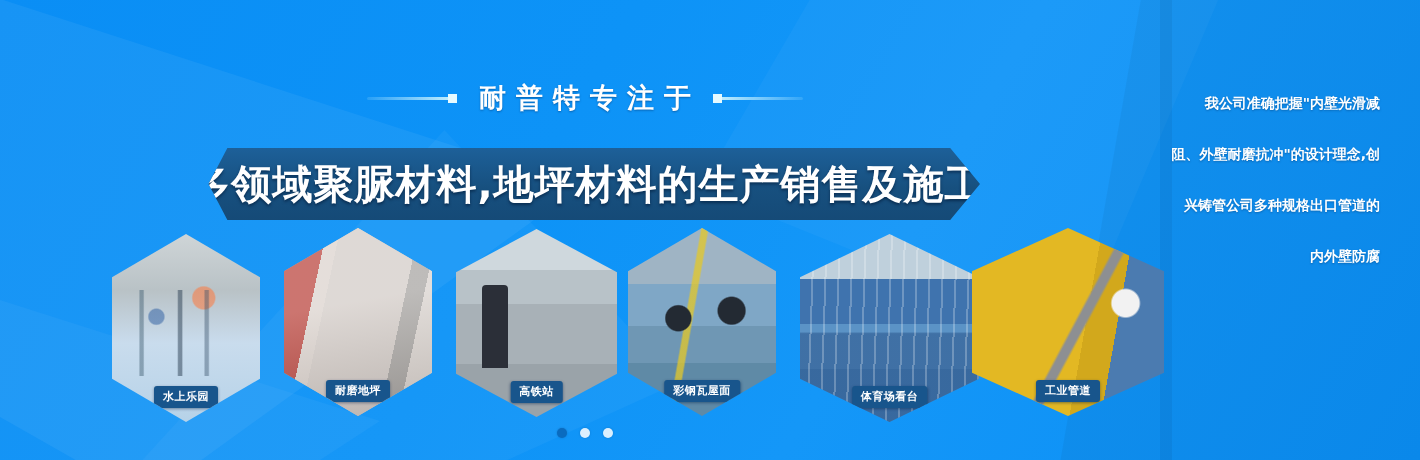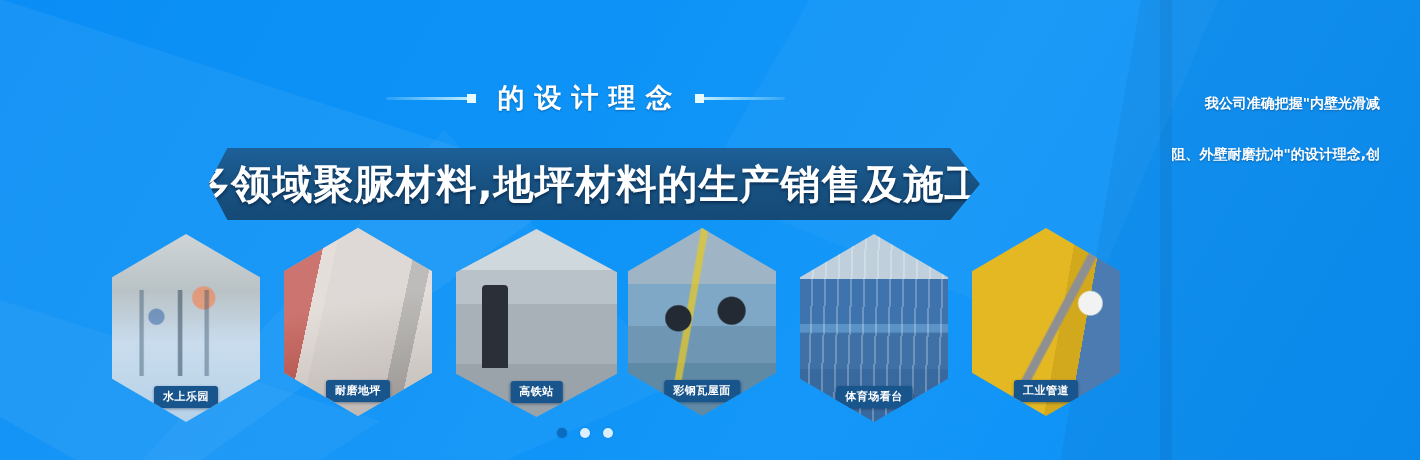--- a/index.html
+++ b/index.html
@@ -278,21 +278,21 @@
   <div class="bg-shape bg-b"></div>
   <div class="bg-shape bg-e"></div>
   <div class="bg-shape bg-f"></div>
   <div class="bg-shape bg-c"></div>
   <div class="bg-shape bg-d"></div>
 
   <div id="kicker">
     <span class="rule left">
       <span class="dot"></span>
     </span>
-    <span id="kicker-text">的设计理念</span>
+    <span id="kicker-text">耐普特专注于</span>
     <span class="rule right">
       <span class="dot"></span>
     </span>
   </div>
 
   <div id="headline-banner">
     <span id="headline-text">多领域聚脲材料,地坪材料的生产销售及施工</span>
   </div>
 
   <div id="hex-row">
@@ -310,35 +310,37 @@
     <div class="hex" style="left:344px; top:1px;padding-left:13px;">
       <div class="photo ph-railway"></div>
       <span class="caption">高铁站</span>
     </div>
 
     <div class="hex" style="left:516px; top:0px;text-decoration:underline;">
       <div class="photo ph-roof"></div>
       <span class="caption">彩钢瓦屋面</span>
     </div>
 
-    <div class="hex" style="left:688px; top:6px;">
+    <div class="hex" style="left:688px; top:6px;padding-left:31px;">
       <div class="photo ph-stadium"></div>
       <span class="caption">体育场看台</span>
     </div>
 
-    <div class="hex" style="left:860px; top:0px;">
+    <div class="hex" style="left:860px; top:0px;padding-left:44px;">
       <div class="photo ph-pipe"></div>
       <span class="caption">工业管道</span>
     </div>
 
   </div>
 
   <div id="right-copy">
     <div class="line">我公司准确把握"内壁光滑减</div>
     <div class="line">阻、外壁耐磨抗冲"的设计理念,创</div>
+    <div class="line">兴铸管公司多种规格出口管道的</div>
+    <div class="line">内外壁防腐</div>
   </div>
 
   <div id="dots">
     <span class="dot-item active"></span>
     <span class="dot-item"></span>
     <span class="dot-item"></span>
   </div>
 
 </div>
 

